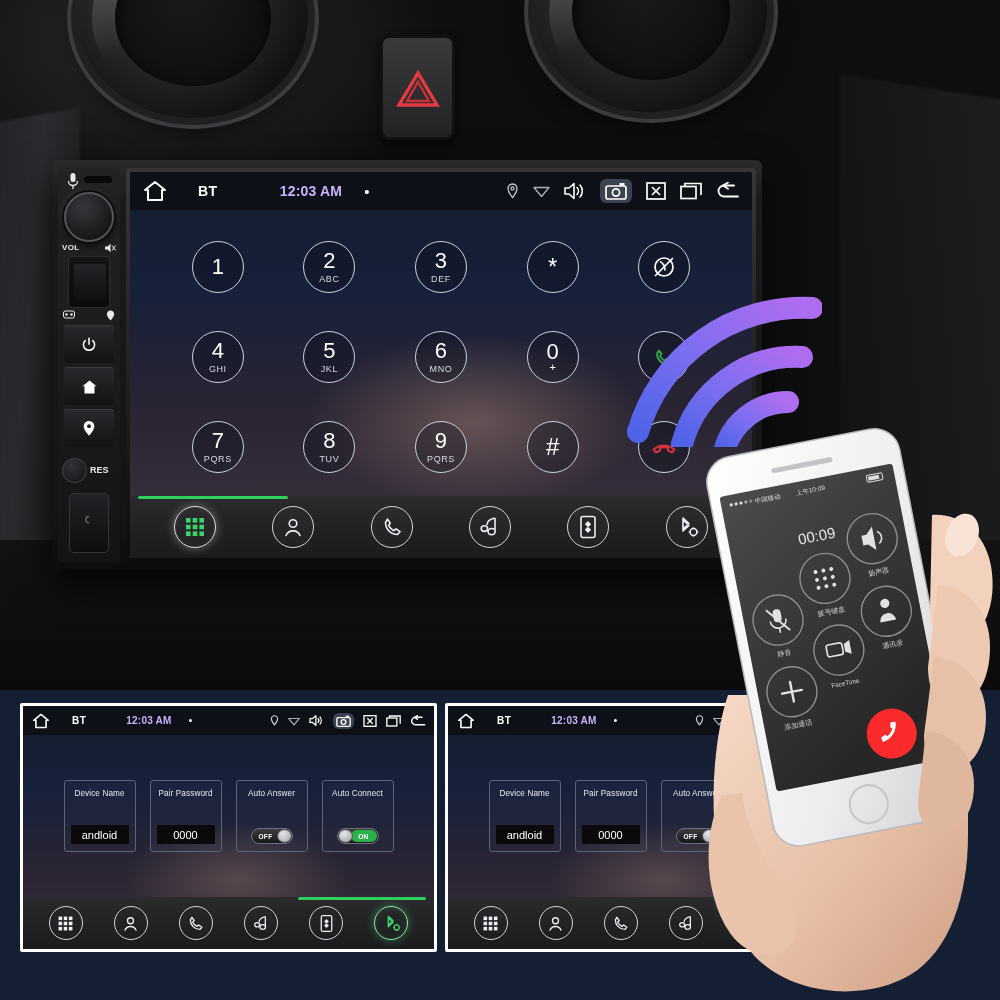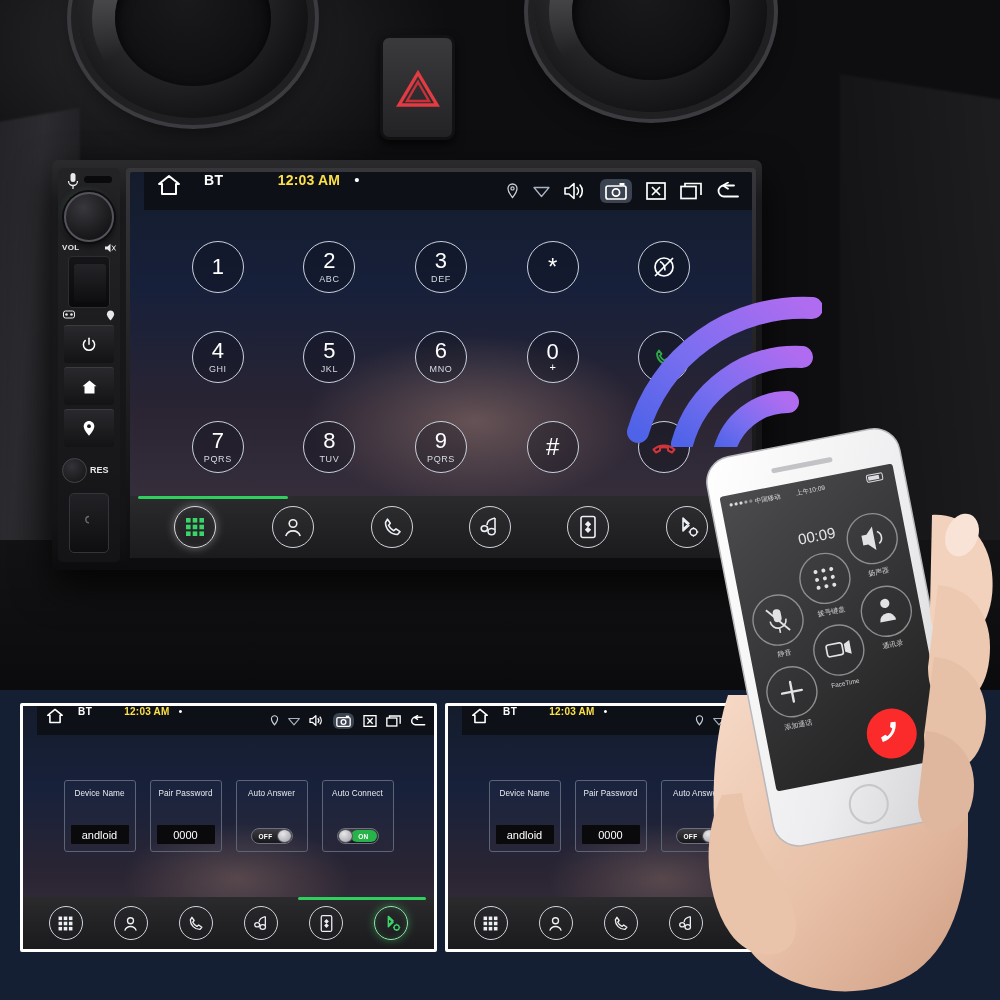--- a/index.html
+++ b/index.html
@@ -126,26 +126,26 @@
   }
   #screen-glow{
     position:absolute; left:28%; top:42%; width:55%; height:45%;
     background:radial-gradient(ellipse at center, rgba(215,170,150,.34) 0%, rgba(215,170,150,0) 70%);
     pointer-events:none;
   }
 
   
   .statusbar{
     height:38px; flex:0 0 38px; background:#0d1117;
-    display:flex; padding:0 12px; gap:0;
-    position:relative; z-index:3;margin-left:14px;
+    display:flex; align-items:center; padding:0 12px; gap:8px;
+    position:relative; z-index:3;
   }
   .sb-home{ width:26px; height:26px; display:flex; align-items:center; justify-content:center; }
   .sb-bt{ color:#fff; font-size:14px; font-weight:bold; margin-left:22px; letter-spacing:.5px; }
-  .sb-time{ color:#fde047; font-size:14px; font-weight:bold; margin-left:54px; letter-spacing:.2px; }
+  .sb-time{ color:#c4b5fd; font-size:14px; font-weight:bold; margin-left:54px; letter-spacing:.2px; }
   .sb-dot{ color:#fff; font-size:15px; margin-left:14px; line-height:1; }
   .sb-right{ margin-left:auto; display:flex; align-items:center; gap:14px; }
   .sb-ic{ display:flex; align-items:center; justify-content:center; }
   .sb-ic.hi{ background:#3b4350; border-radius:6px; padding:3px 5px; }
 
   
   #dial-area{ position:relative; z-index:2; padding:14px 60px 0 60px; }
   #dial-field{
     height:40px; border:1.6px solid #cfd6e2; border-radius:22px;
     display:flex; align-items:center; justify-content:center; position:relative;

